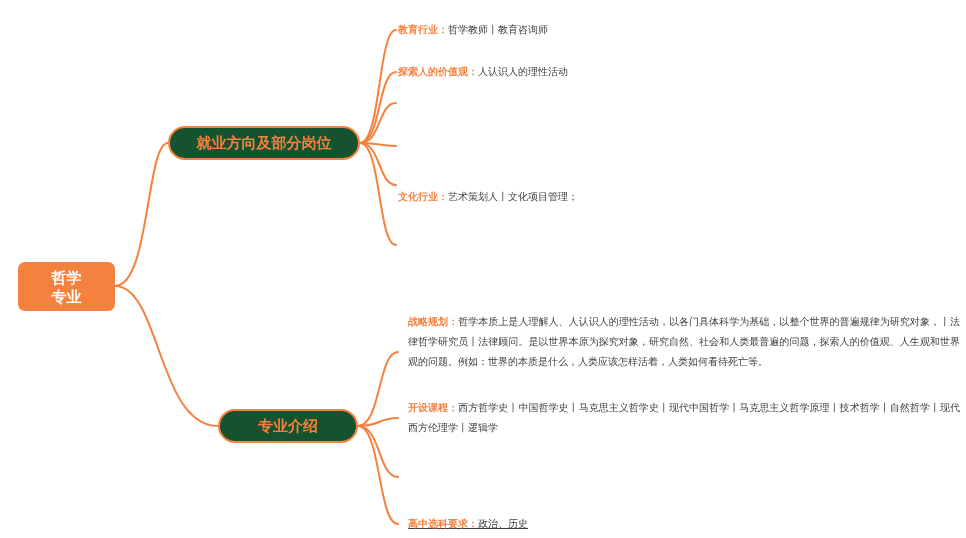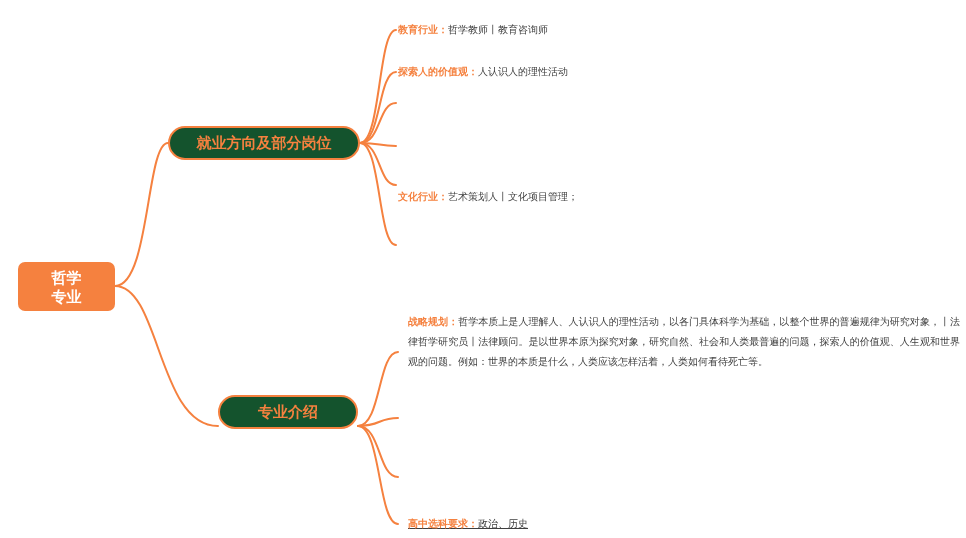--- a/index.html
+++ b/index.html
@@ -11,21 +11,21 @@
 
   .root-node { position:absolute; left:18px; top:262px; width:97px; height:49px;
     background:var(--accent,#F5813F); color:var(--root-text,#ffffff); border-radius:7px;
     display:flex; flex-direction:column; align-items:center; justify-content:center;
     font-size:15px; font-weight:bold; line-height:19px; }
 
   .branch-node { position:absolute; height:34px; border:2px solid var(--accent,#F5813F);
     border-radius:17px; background:#14532d; color:var(--accent,#F5813F);
     font-size:15px; font-weight:bold; display:flex; align-items:center; justify-content:center; }
   .branch-careers { left:168px; top:126px; width:192px; }
-  .branch-intro   { left:218px; top:395px; width:140px; }
+  .branch-intro   { left:218px; top:409px; width:140px; }
 
   .leaf { position:absolute; font-size:10px; line-height:20px; color:var(--text,#3F3F3F);
     text-align:justify; }
   .leaf-label { color:var(--accent,#F5813F); font-weight:bold; }
 
   .b1-0 { left:398px; top:20px;  }
   .b1-1 { left:398px; top:62px;  }
   .b1-2 { left:398px; top:93px;  }
   .b1-3 { left:398px; top:136px; }
   .b1-4 { left:398px; top:187px; }
@@ -80,19 +80,22 @@
 
   <div class="leaf b1-4">
     <span class="leaf-label">文化行业：</span><span class="leaf-text">艺术策划人丨文化项目管理；</span>
   </div>
 
 
   <div class="leaf b2-0">
     <span class="leaf-label">战略规划：</span><span class="leaf-text">哲学本质上是人理解人、人认识人的理性活动，以各门具体科学为基础，以整个世界的普遍规律为研究对象，丨法律哲学研究员丨法律顾问。是以世界本原为探究对象，研究自然、社会和人类最普遍的问题，探索人的价值观、人生观和世界观的问题。例如：世界的本质是什么，人类应该怎样活着，人类如何看待死亡等。</span>
   </div>
 
+  <div class="leaf b2-1">
+    <span class="leaf-label">开设课程：</span><span class="leaf-text">西方哲学史丨中国哲学史丨马克思主义哲学史丨现代中国哲学丨马克思主义哲学原理丨技术哲学丨自然哲学丨现代西方伦理学丨逻辑学</span>
+  </div>
 
 
   <div class="leaf b2-3">
     <span class="leaf-label">高中选科要求：</span><span class="leaf-text">政治、历史</span>
   </div>
 
 </div>
 
 </body></html>

